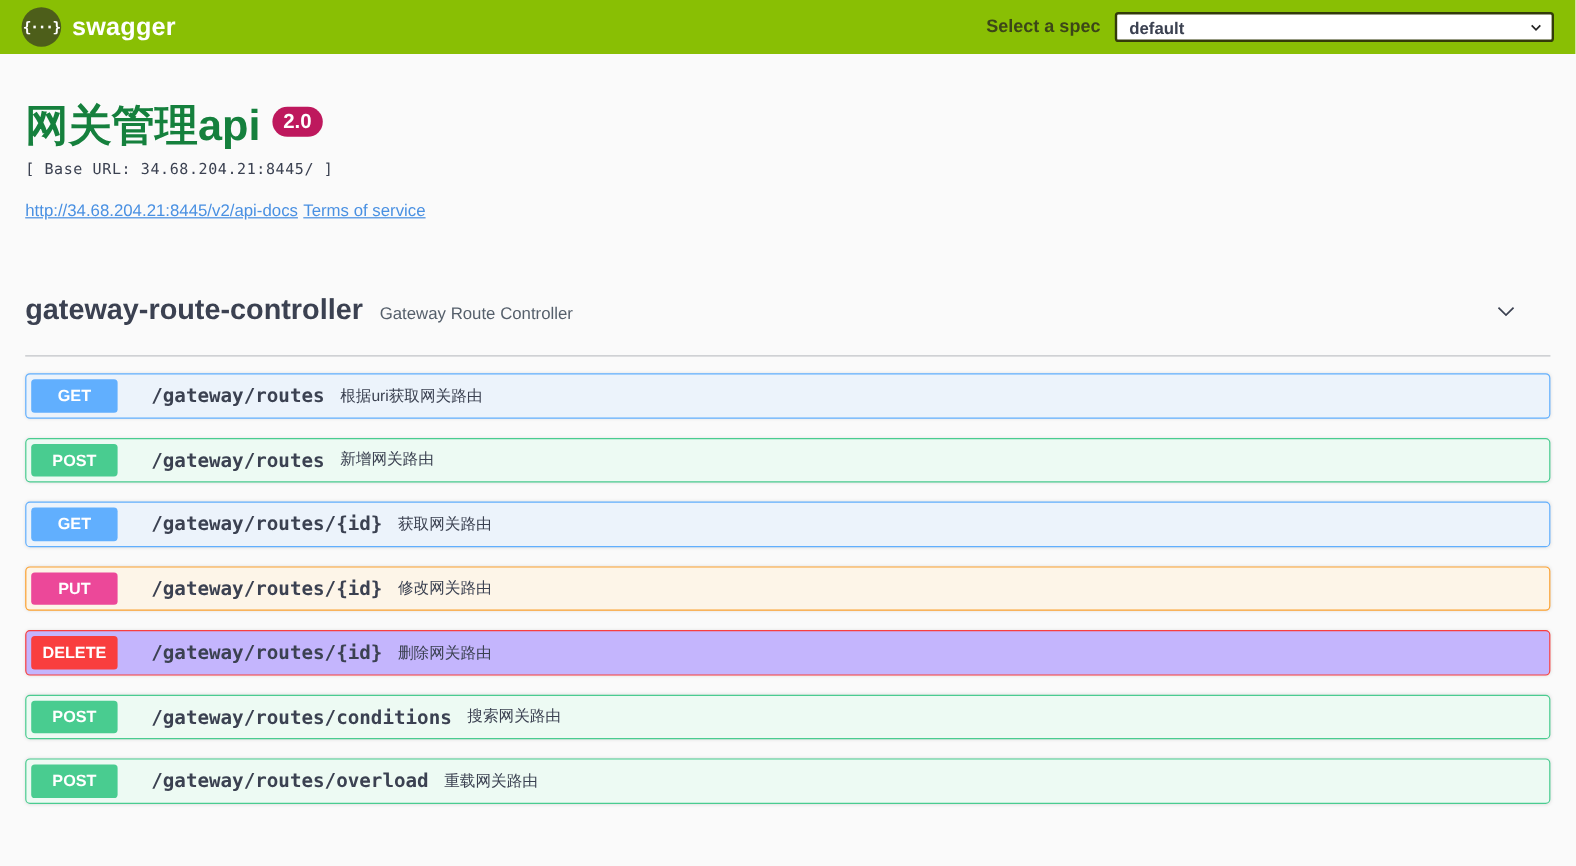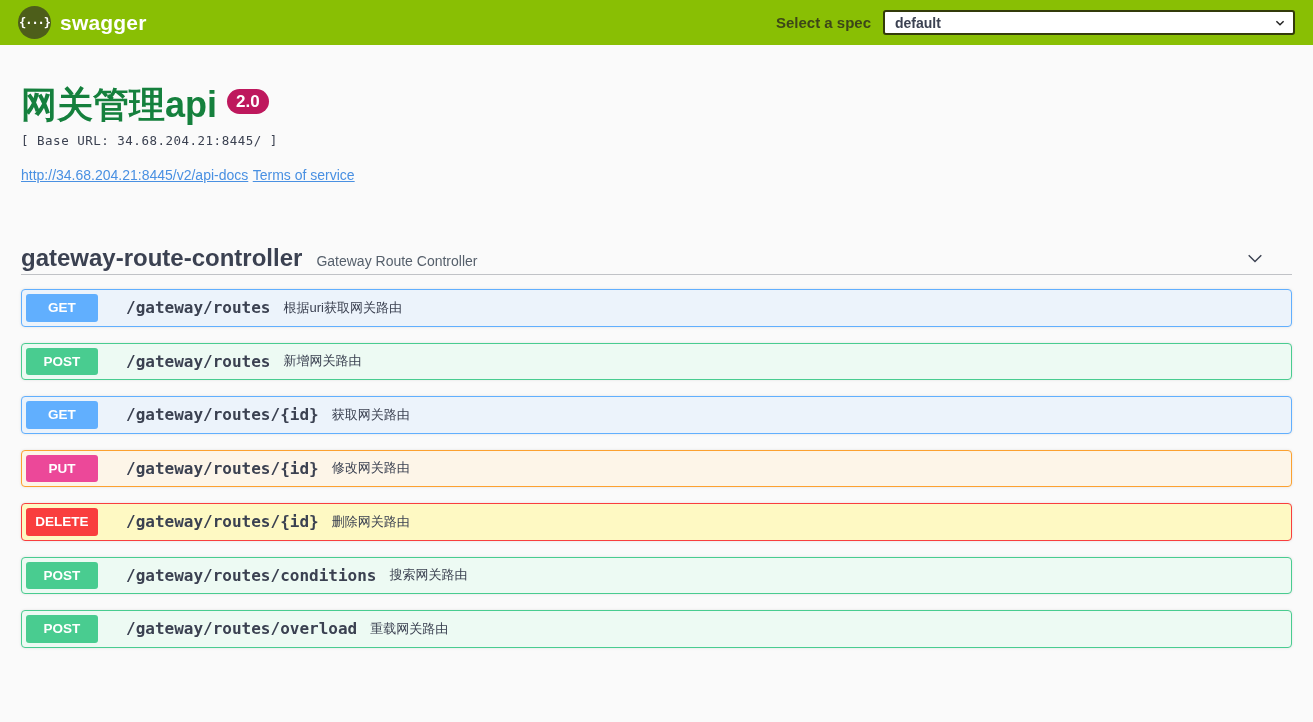--- a/index.html
+++ b/index.html
@@ -34,21 +34,21 @@
     font-size: 21px;
     font-weight: 700;
     letter-spacing: .2px;
   }
   .topbar-right { margin-left: auto; display: flex; align-items: center; gap: 12px; }
   .select-label {
     color: #3c4618;
     font-size: 15px;
     font-weight: 700;
   }
-  .spec-select-wrap { position: relative; width: 412px; }
+  .spec-select-wrap { position: relative; width: 366px; }
   .spec-select {
     appearance: none;
     -webkit-appearance: none;
     width: 100%;
     height: 25px;
     border: 2px solid #333b0a;
     border-radius: 3px;
     background: #ffffff;
     font-family: "Liberation Sans", sans-serif;
     font-size: 14px;
@@ -112,21 +112,21 @@
     color: #4990e2;
     text-decoration: underline;
     cursor: pointer;
   }
 
   
   .tag-section { margin-top: 60px; }
   .opblock-tag {
     display: flex;
     align-items: baseline;
-    padding-bottom: 2px;
+    padding-bottom: 23px;
     border-bottom: 1px solid rgba(59,65,81,.3);
     cursor: pointer;
   }
   .tag-name { font-size: 24px; font-weight: 700; color: #3b4151; }
   .tag-desc { margin-left: 14px; font-size: 14px; color: #555f6b; }
   .tag-caret { margin-left: auto; align-self: center; padding: 0 28px 0 0; display: flex; cursor: pointer; }
 
   
   .opblock-list { margin-top: 14px; }
   .opblock {
@@ -161,21 +161,21 @@
     margin-left: 13px;
     font-size: 13px;
     color: #3b4151;
   }
   .opblock.get    { background: #ecf3fb; border-color: #61affe; }
   .opblock.get    .opblock-method { background: #61affe; }
   .opblock.post   { background: #edfaf3; border-color: #49cc90; }
   .opblock.post   .opblock-method { background: #49cc90; }
   .opblock.put    { background: #fdf5e8; border-color: #fca130; }
   .opblock.put    .opblock-method { background: #ec4899; }
-  .opblock.delete { background: #fef9c3; border-color: #f93e3e; }
+  .opblock.delete { background: #c4b5fd; border-color: #f93e3e; }
   .opblock.delete .opblock-method { background: #f93e3e; }
 </style>
 </head>
 <body>
 
 <div class="topbar">
   <div class="topbar-logo">
     <span class="logo-circle">{···}</span>
     <span class="logo-text">swagger</span>
   </div>

